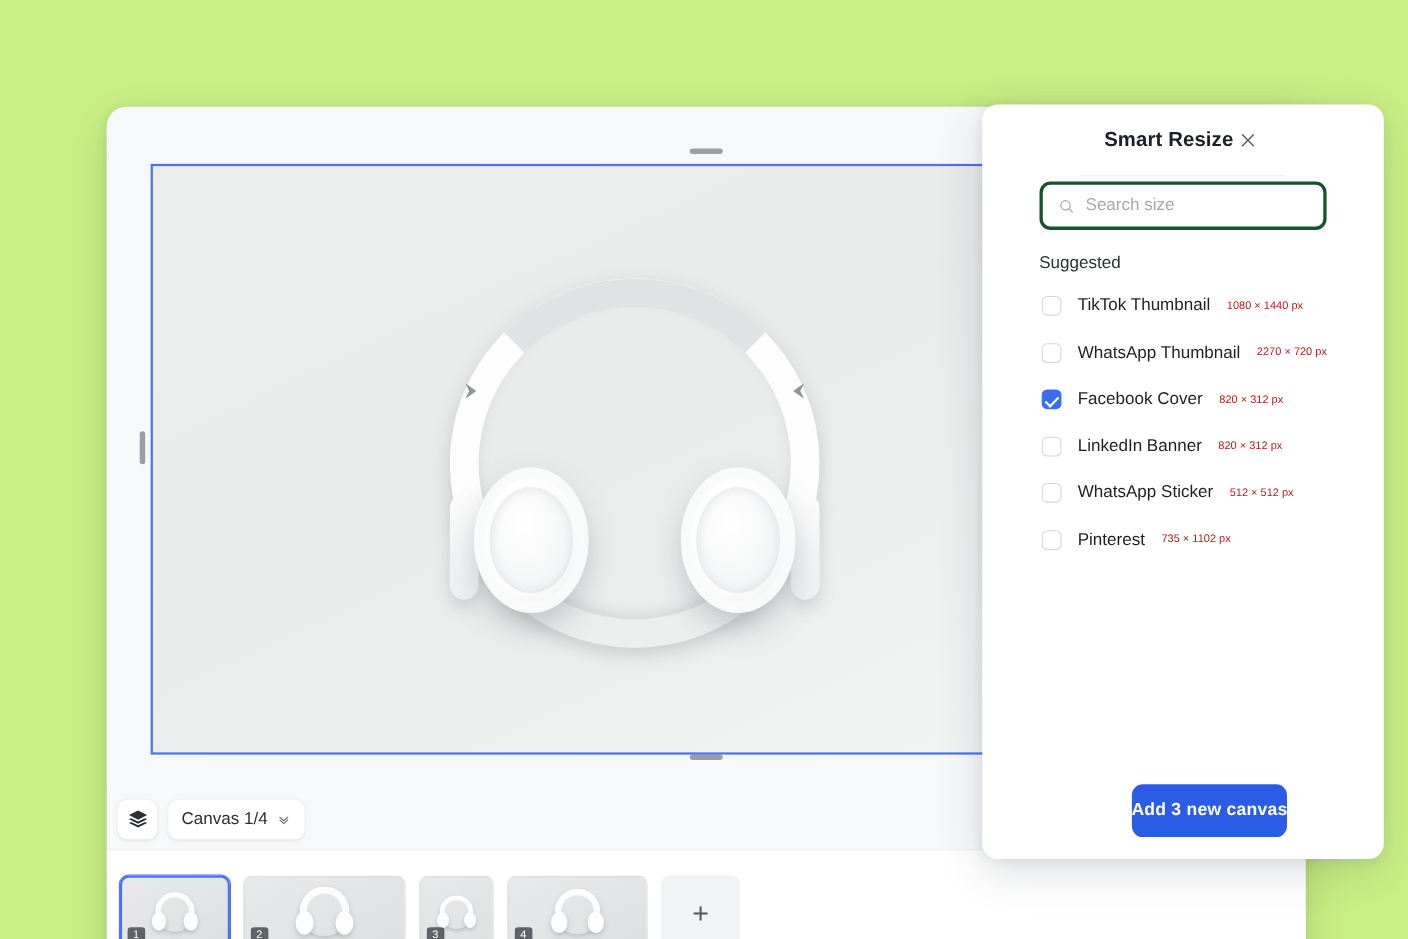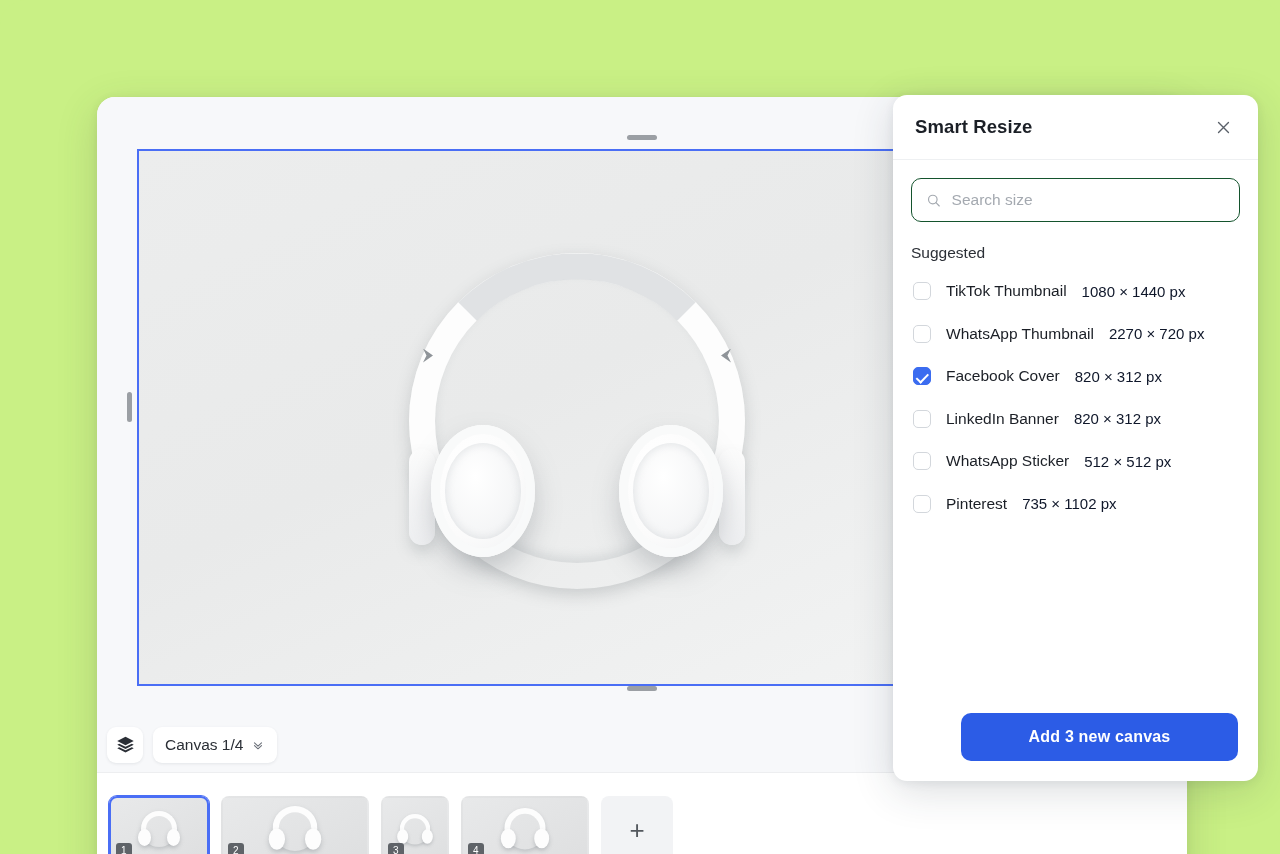--- a/index.html
+++ b/index.html
@@ -176,36 +176,36 @@
     display: flex; align-items: center; justify-content: center;
     color: #54585e; font-size: 26px; font-weight: 300; cursor: pointer; flex: none;
   }
 
   
   #smart-resize-panel {
     position: absolute; left: 893px; top: 95px;
     width: 365px; height: 686px;
     background: #fff; border-radius: 14px;
     box-shadow: 0 10px 42px rgba(40,50,60,.16), 0 2px 10px rgba(40,50,60,.08);
-    display: flex; flex-direction: column; overflow: hidden;
+    display: flex; flex-direction: column; overflow: hidden; align-items: center;
   }
   #panel-header {
     height: 65px; display: flex; align-items: center;
     padding: 0 22px; border-bottom: 1px solid #eef0f2; flex: none;
   }
   #panel-title { font-size: 18.5px; font-weight: bold; color: #1b1f26; letter-spacing: .1px; }
   #close-button {
     margin-left: auto; width: 26px; height: 26px; cursor: pointer;
     display: flex; align-items: center; justify-content: center; color: #5a6069;
   }
 
   #panel-body { flex: 1; position: relative; overflow: hidden; padding: 0 18px; }
 
   #search-box {
-    margin-top: 18px; height: 44px; border: 1px solid #14532d;
+    margin-top: 5px; height: 44px; border: 3px solid #14532d;
     border-radius: 10px; display: flex; align-items: center; gap: 10px;
     padding: 0 14px;
   }
   #search-input {
     border: none; outline: none; font-size: 15.5px; color: #2b2f36;
     font-family: "Liberation Sans", sans-serif; width: 100%; background: transparent;
   }
   #search-input::placeholder { color: #a4a9b0; }
 
   #suggested-label {
@@ -223,21 +223,21 @@
     position: relative;
   }
   .size-row.checked .cb { background: #3b6cf0; border-color: #3b6cf0; }
   .size-row.checked .cb::after {
     content: ""; position: absolute; left: 5.4px; top: 2.3px;
     width: 5px; height: 9.5px; border: solid #fff;
     border-width: 0 2px 2px 0; transform: rotate(44deg);
   }
   .size-row.focused .cb { box-shadow: 0 0 0 4px rgba(59,108,240,.26); }
   .size-name { font-size: 15.5px; color: #1b1f26; white-space: nowrap; }
-  .size-dims { font-size: 15px; color: #0f172a; white-space: nowrap; }
+  .size-dims { font-size: 10px; color: #b91c1c; white-space: nowrap; }
 
   #list-fade {
     position: absolute; left: 0; right: 0; bottom: 0; height: 90px;
     background: linear-gradient(180deg, rgba(255,255,255,0) 0%, #fff 82%);
     pointer-events: none;
   }
 
   #panel-footer { flex: none; padding: 14px 20px 20px; margin-left: 48px; }
   #add-canvas-cta {
     width: 100%; height: 48px; border: none; border-radius: 10px;

